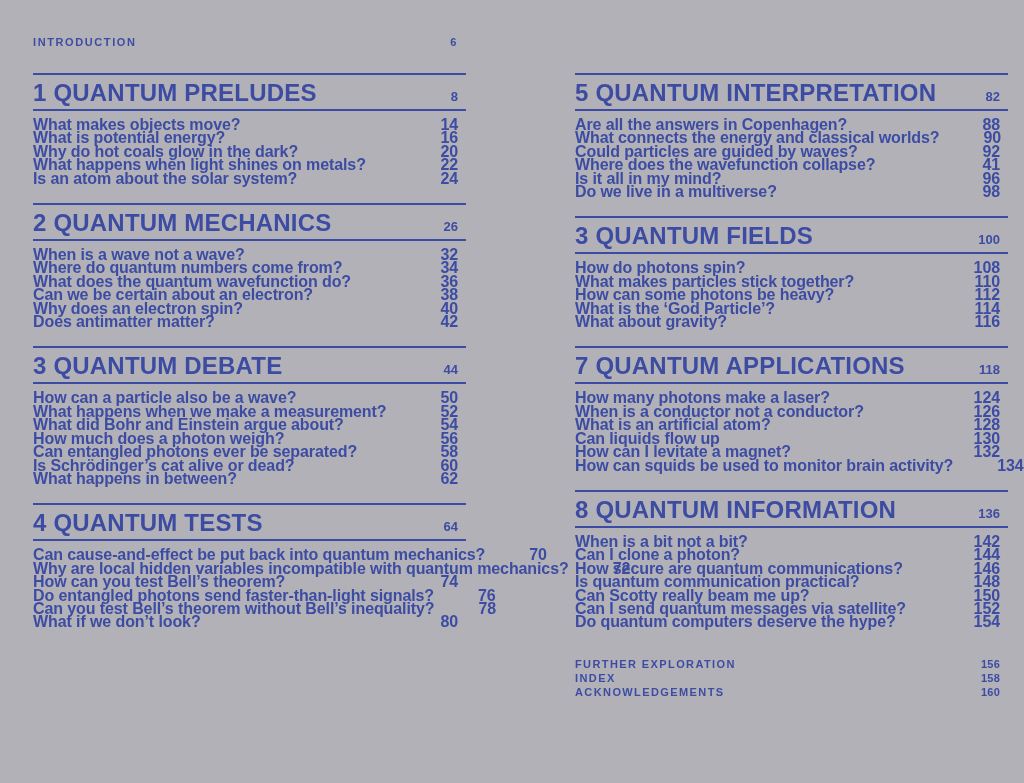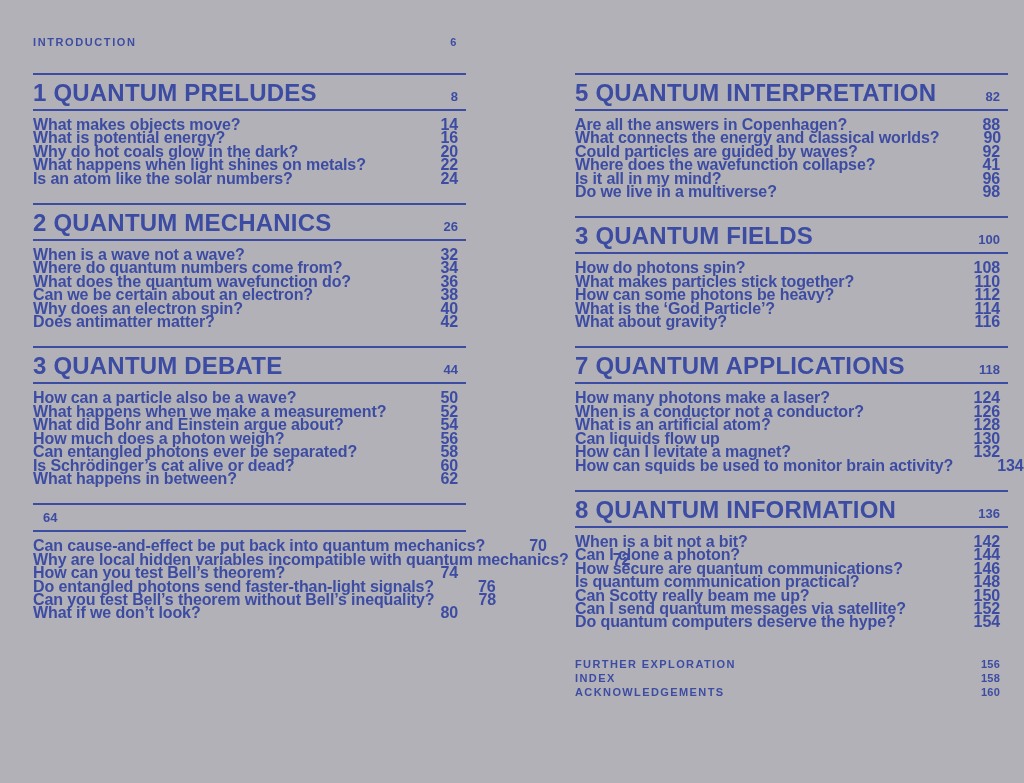--- a/index.html
+++ b/index.html
@@ -97,21 +97,21 @@
     <span class="item-label">Why do hot coals glow in the dark?</span>
     <span class="item-page">20</span>
   </li>
 
   <li class="item">
     <span class="item-label">What happens when light shines on metals?</span>
     <span class="item-page">22</span>
   </li>
 
   <li class="item">
-    <span class="item-label">Is an atom like the solar numbers?</span>
+    <span class="item-label">Is an atom about the solar system?</span>
     <span class="item-page">24</span>
   </li>
 </ul>
   </section>
 
   <section class="section">
     <div class="section-head">
       <h2 class="section-title">2 QUANTUM MECHANICS</h2>
       <span class="section-page">26</span>
     </div>
@@ -186,20 +186,21 @@
 
   <li class="item">
     <span class="item-label">What happens in between?</span>
     <span class="item-page">62</span>
   </li>
 </ul>
   </section>
 
   <section class="section">
     <div class="section-head">
+      <h2 class="section-title">4 QUANTUM TESTS</h2>
       <span class="section-page">64</span>
     </div>
     <ul class="items">
   <li class="item">
     <span class="item-label">Can cause-and-effect be put back into quantum mechanics?</span>
     <span class="item-page">70</span>
   </li>
 
   <li class="item">
     <span class="item-label">Why are local hidden variables incompatible with quantum mechanics?</span>

